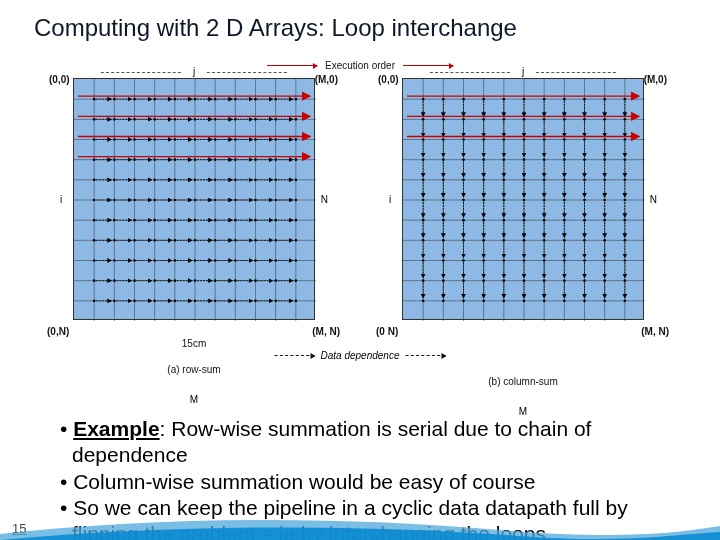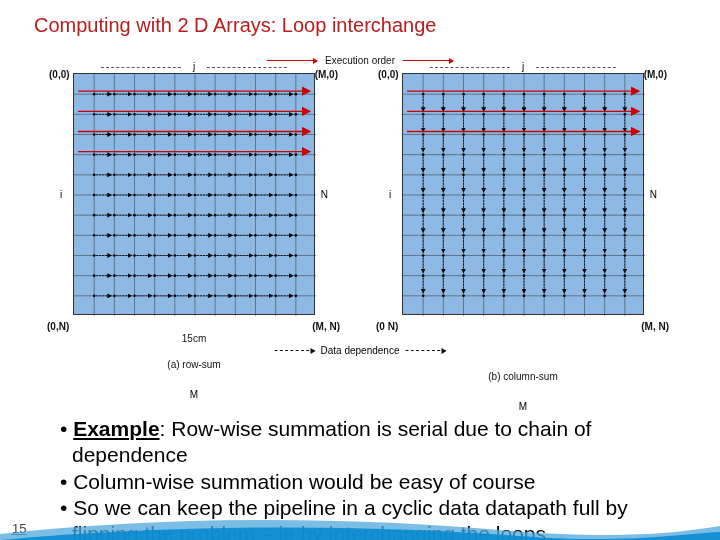--- a/index.html
+++ b/index.html
@@ -5,22 +5,22 @@
   * { margin: 0; padding: 0; box-sizing: border-box; }
   body {
     width: 720px;
     height: 540px;
     background: #ffffff;
     font-family: Arial, sans-serif;
     position: relative;
     overflow: hidden;
   }
   .title {
-    font-size: 20px;
-    color: #b91c1c;
+    font-size: 24px;
+    color: #0f172a;
     padding: 14px 8px 0 34px;
     font-weight: normal;
   }
   .figure-area {
     position: relative;
     width: 650px;
     height: 310px;
     margin: 18px auto 0 auto;
   }
   .legend-top {
@@ -123,20 +123,21 @@
   }
   .mid-legend {
     position:absolute;
     top: 290px;
     left:50%;
     transform:translateX(-50%);
     font-size:10px;
     display:flex;
     align-items:center;
     gap:6px;
+    font-style:italic;
   }
   .mid-legend .dash {
     display:inline-block;
     width:40px;
     border-top:1px dashed #111;
     position:relative;
   }
   .mid-legend .dash::after {
     content:'';
     position:absolute; right:-1px; top:-3px;

